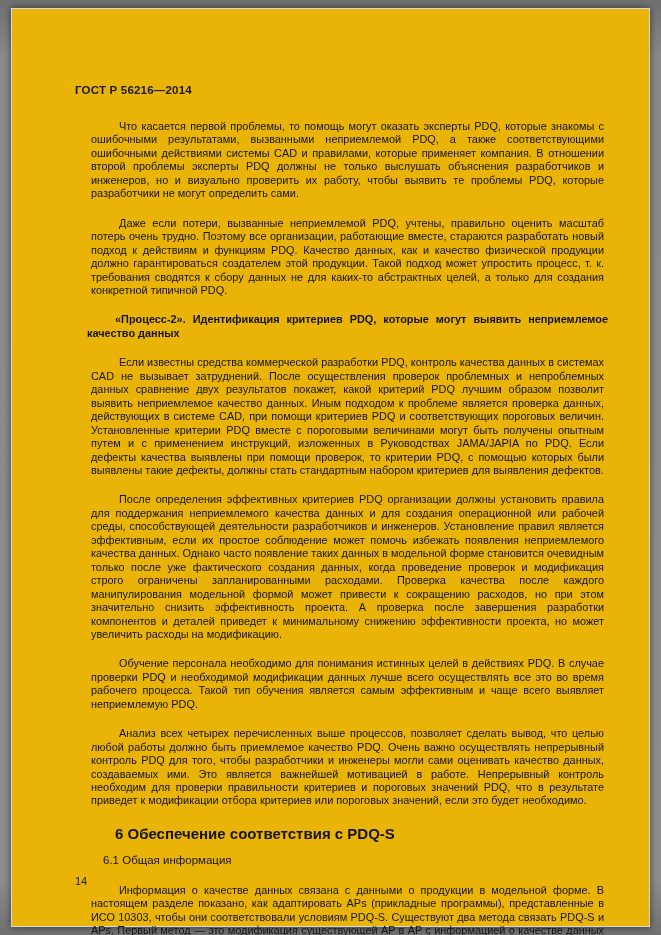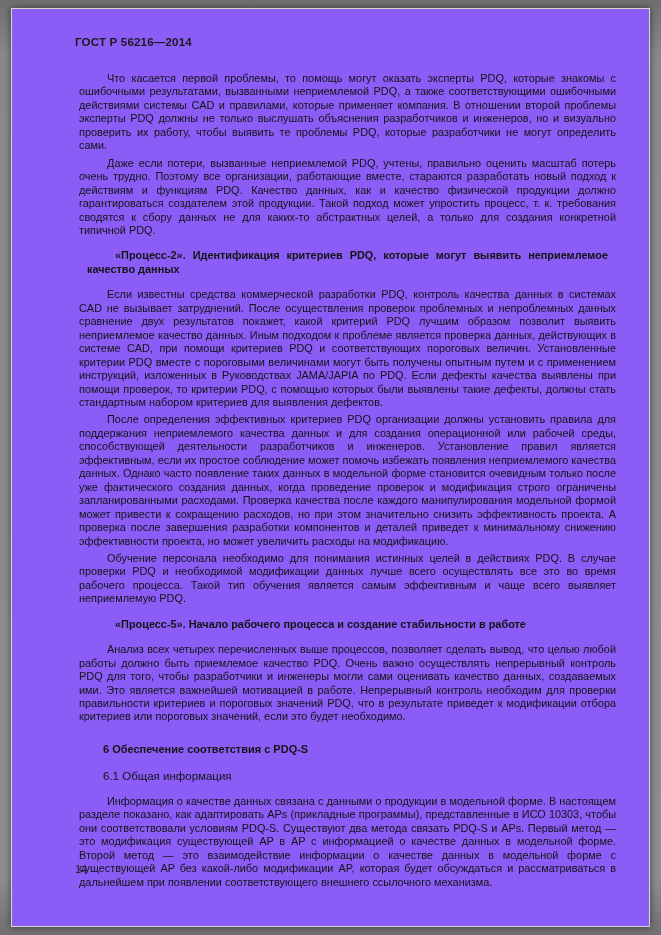--- a/index.html
+++ b/index.html
@@ -14,84 +14,83 @@
     font-family: "Liberation Sans", "DejaVu Sans", sans-serif;
     position: relative;
     overflow: hidden;
   }
   .page {
     position: absolute;
     left: 11px;
     top: 8px;
     right: 11px;
     bottom: 8px;
-    background: #8b5cf6;
+    background: #eab308;
     box-shadow: 0 0 7px rgba(0,0,0,0.55), inset 0 0 0 1px #d9d9d4;
     box-sizing: border-box;
-    padding: 28px 30px 40px 64px;
+    padding: 76px 30px 40px 64px;
   }
   .doc-header {
     font-size: 11.5px;
     font-weight: bold;
     color: #1a1a1a;
     letter-spacing: 0.2px;
     margin-bottom: 24px;
   }
   .doc-body {
     color: #141414;
     font-size: 10.9px;
     line-height: 13.45px;
     text-align: justify;
   }
   .para {
-    margin: 4px;
+    margin: 16px;
     text-indent: 28px;
   }
   .proc-heading {
     margin: 12px;
     text-indent: 28px;
     font-weight: bold;
   }
   .section-title {
-    font-size: 11px;
+    font-size: 15px;
     font-weight: bold;
-    margin: 19px 0 14px 28px;
+    margin: 19px 0 14px 40px;
     text-align: left;
     text-indent: 0;
   }
   .subsection-title {
     font-size: 11.5px;
     font-weight: normal;
     margin: 0 0 11px 28px;
     text-align: left;
     text-indent: 0;
   }
   .page-number {
     position: absolute;
     left: 64px;
-    bottom: 52px;
+    bottom: 40px;
     font-size: 11px;
     color: #1a1a1a;
   }
 </style>
 </head>
 <body>
 
 <div class="page">
 
   <div class="doc-header">ГОСТ Р 56216—2014</div>
 
   <div class="doc-body">
     <p class="para">Что касается первой проблемы, то помощь могут оказать эксперты PDQ, которые знакомы с ошибочными результатами, вызванными неприемлемой PDQ, а также соответствующими ошибочными действиями системы CAD и правилами, которые применяет компания. В отношении второй проблемы эксперты PDQ должны не только выслушать объяснения разработчиков и инженеров, но и визуально проверить их работу, чтобы выявить те проблемы PDQ, которые разработчики не могут определить сами.</p>
     <p class="para">Даже если потери, вызванные неприемлемой PDQ, учтены, правильно оценить масштаб потерь очень трудно. Поэтому все организации, работающие вместе, стараются разработать новый подход к действиям и функциям PDQ. Качество данных, как и качество физической продукции должно гарантироваться создателем этой продукции. Такой подход может упростить процесс, т. к. требования сводятся к сбору данных не для каких-то абстрактных целей, а только для создания конкретной типичной PDQ.</p>
     <p class="proc-heading">«Процесс-2». Идентификация критериев PDQ, которые могут выявить неприемлемое качество данных</p>
     <p class="para">Если известны средства коммерческой разработки PDQ, контроль качества данных в системах CAD не вызывает затруднений. После осуществления проверок проблемных и непроблемных данных сравнение двух результатов покажет, какой критерий PDQ лучшим образом позволит выявить неприемлемое качество данных. Иным подходом к проблеме является проверка данных, действующих в системе CAD, при помощи критериев PDQ и соответствующих пороговых величин. Установленные критерии PDQ вместе с пороговыми величинами могут быть получены опытным путем и с применением инструкций, изложенных в Руководствах JAMA/JAPIA по PDQ. Если дефекты качества выявлены при помощи проверок, то критерии PDQ, с помощью которых были выявлены такие дефекты, должны стать стандартным набором критериев для выявления дефектов.</p>
     <p class="para">После определения эффективных критериев PDQ организации должны установить правила для поддержания неприемлемого качества данных и для создания операционной или рабочей среды, способствующей деятельности разработчиков и инженеров. Установление правил является эффективным, если их простое соблюдение может помочь избежать появления неприемлемого качества данных. Однако часто появление таких данных в модельной форме становится очевидным только после уже фактического создания данных, когда проведение проверок и модификация строго ограничены запланированными расходами. Проверка качества после каждого манипулирования модельной формой может привести к сокращению расходов, но при этом значительно снизить эффективность проекта. А проверка после завершения разработки компонентов и деталей приведет к минимальному снижению эффективности проекта, но может увеличить расходы на модификацию.</p>
     <p class="para">Обучение персонала необходимо для понимания истинных целей в действиях PDQ. В случае проверки PDQ и необходимой модификации данных лучше всего осуществлять все это во время рабочего процесса. Такой тип обучения является самым эффективным и чаще всего выявляет неприемлемую PDQ.</p>
-    <p class="proc-heading">«Процесс-5». Начало рабочего процесса и создание стабильности в работе</p>
     <p class="para">Анализ всех четырех перечисленных выше процессов, позволяет сделать вывод, что целью любой работы должно быть приемлемое качество PDQ. Очень важно осуществлять непрерывный контроль PDQ для того, чтобы разработчики и инженеры могли сами оценивать качество данных, создаваемых ими. Это является важнейшей мотивацией в работе. Непрерывный контроль необходим для проверки правильности критериев и пороговых значений PDQ, что в результате приведет к модификации отбора критериев или пороговых значений, если это будет необходимо.</p>
 
     <div class="section-title">6 Обеспечение соответствия с PDQ-S</div>
     <div class="subsection-title">6.1 Общая информация</div>
 
     <p class="para">Информация о качестве данных связана с данными о продукции в модельной форме. В настоящем разделе показано, как адаптировать APs (прикладные программы), представленные в ИСО 10303, чтобы они соответствовали условиям PDQ-S. Существуют два метода связать PDQ-S и APs. Первый метод — это модификация существующей AP в AP с информацией о качестве данных в модельной форме. Второй метод — это взаимодействие информации о качестве данных в модельной форме с существующей AP без какой-либо модификации AP, которая будет обсуждаться и рассматриваться в дальнейшем при появлении соответствующего внешнего ссылочного механизма.</p>
   </div>
 
   <div class="page-number">14</div>
 </div>

